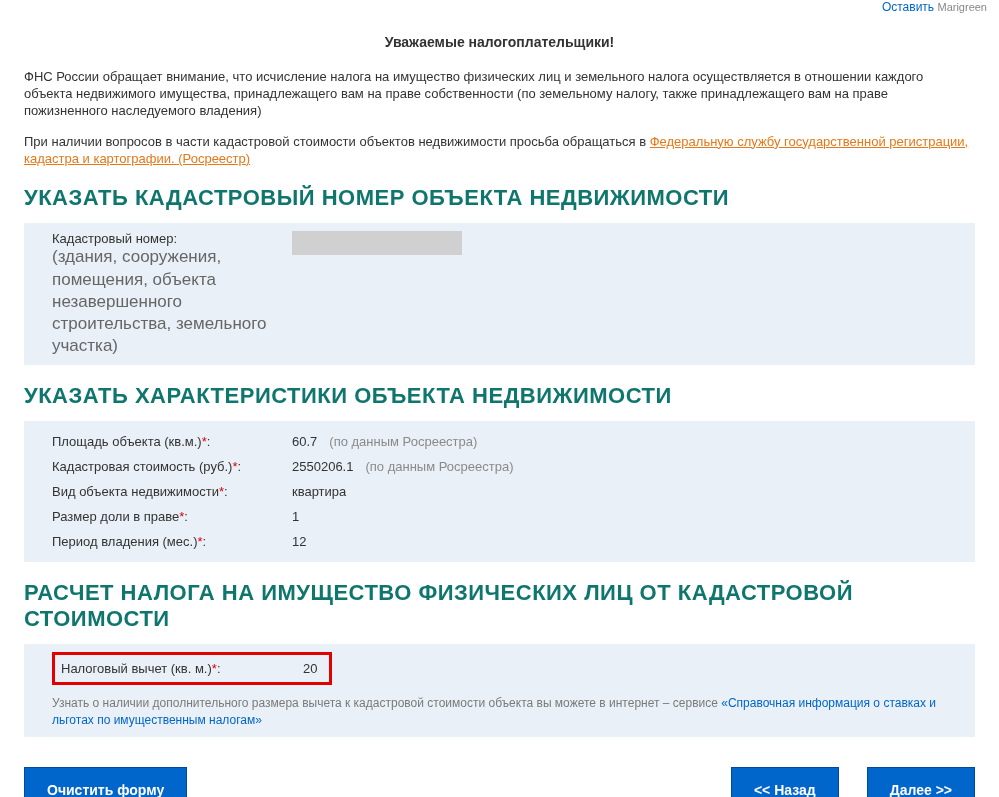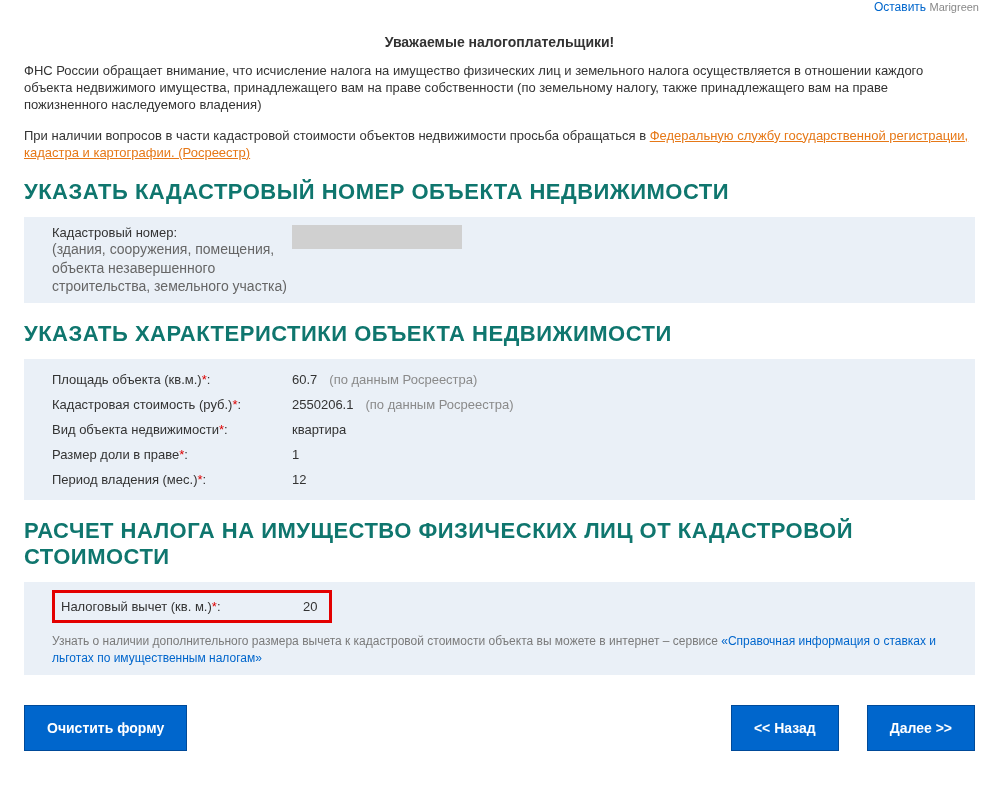--- a/index.html
+++ b/index.html
@@ -1,26 +1,26 @@
 <!DOCTYPE html>
 <html><head>
 <meta charset="utf-8">
 <style>
   * { box-sizing: border-box; margin: 0; padding: 0; }
   body { font-family: Arial, Helvetica, sans-serif; font-size: 13px; color: #333; background: #fff; width: 999px; position: relative; }
-  .top-right { position: absolute; top: 0; right: 20px; font-size: 12px; }
+  .top-right { position: absolute; top: 0; right: 12px; font-size: 12px; }
   .top-right a { color: #0066cc; text-decoration: none; }
   .watermark { color: #888; font-size: 11px; }
   .container { padding: 4px 24px 40px 24px; }
-  h1.main-title { text-align: center; font-size: 14px; font-weight: bold; margin: 30px 0 13px 0; }
+  h1.main-title { text-align: center; font-size: 14px; font-weight: bold; margin: 30px 0 19px 0; }
   p.intro { font-size: 13px; line-height: 1.3; margin-bottom: 14px; }
   a.orange-link { color: #e67817; text-decoration: underline; }
   h2.section { font-family: "Arial Narrow", Arial, sans-serif; font-stretch: condensed; font-weight: 700; font-size: 22px; letter-spacing: 0.5px; margin: 18px 0 12px 0; color: #0f766e; text-transform: uppercase; }
   .panel { background: #eaf0f7; padding: 8px 28px; margin-bottom: 6px; }
-  .small-hint { font-size: 14px; color: #666; line-height: 1.3; }
+  .small-hint { font-size: 17px; color: #666; line-height: 1.3; }
   .field-row { display: flex; align-items: center; padding: 5px 0; font-size: 13px; }
   .field-label { width: 240px; color: #333; }
   .req { color: #d00; }
   .field-val { color: #333; }
   .muted { color: #8a8a8a; margin-left: 12px; }
   .gray-box { display: inline-block; width: 170px; height: 24px; background: #d0d0d0; vertical-align: middle; }
   .highlight-box { border: 3px solid #e30000; padding: 6px 8px 6px 0; display: flex; align-items: center; width: 280px; margin-bottom: 6px; }
   .highlight-box .hl-label { padding-left: 6px; width: 228px; }
   .deduct-input { width: 540px; height: 30px; border: 1px solid #ccc; padding: 4px 10px; font-size: 13px; margin-left: -46px; position: relative; z-index: -1; }
   .deduct-wrap { display: flex; align-items: center; }

